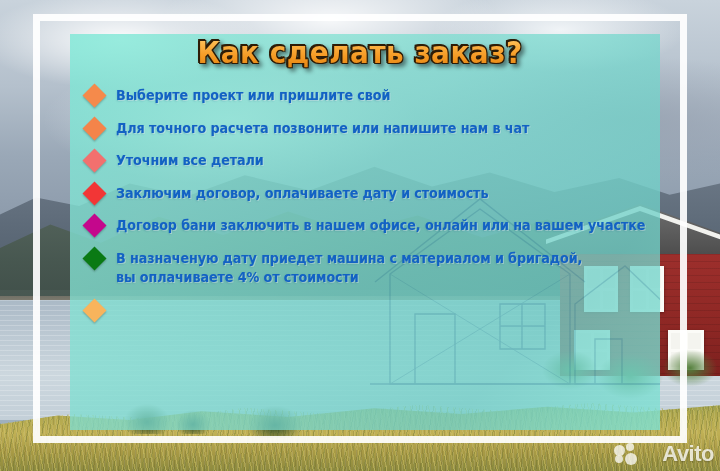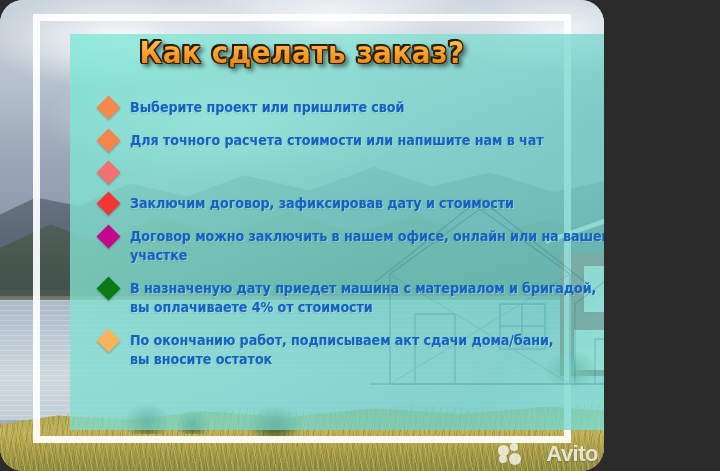--- a/index.html
+++ b/index.html
@@ -1,22 +1,21 @@
 <!DOCTYPE html>
 <html lang="ru"><head>
 <meta charset="utf-8">
 <title>Как сделать заказ</title>
 <style>
   html,body{margin:0;padding:0;background:#2b2b2b;}
   #shot{
     position:relative;
-    width:604px;height:471px;
+    width:720px;height:471px;
     overflow:hidden;
     font-family:"Liberation Sans","DejaVu Sans",sans-serif;
-    border-radius:23px;
     -webkit-font-smoothing:antialiased;
   }
 
   
   .photo{position:absolute;inset:0;overflow:hidden;background:#9fb0bf;}
 
   
   .sky{
     position:absolute;left:0;top:0;width:720px;height:250px;
     background:
@@ -152,21 +151,21 @@
     -webkit-background-clip:text;background-clip:text;
     color:transparent;-webkit-text-fill-color:transparent;
     filter:drop-shadow(1.6px 1.6px 0 #2d1c07) drop-shadow(-1.2px 0 0 #2d1c07)
            drop-shadow(0 -1.2px 0 #2d1c07) drop-shadow(3px 3px 2px rgba(0,0,0,.45));
     white-space:nowrap;
     user-select:none;
   }
 
   
   .list{
-    position:absolute;left:100px;top:86px;width:570px;margin-top:12px;
+    position:absolute;left:86px;top:86px;width:570px;
   }
   .row{
     position:relative;
     display:flex;
     align-items:flex-start;
     margin-bottom:13px;
   }
   .diamond{
     flex:0 0 auto;
     width:17px;height:17px;
@@ -269,48 +268,47 @@
 
   <div class="list">
 
     <div class="row">
       <span class="diamond" style="background:#f58a4b"></span>
       <span class="rowtext">Выберите проект или пришлите свой</span>
     </div>
 
     <div class="row">
       <span class="diamond" style="background:#f4844a"></span>
-      <span class="rowtext">Для точного расчета стоимости или напишите нам в чат</span>
+      <span class="rowtext">Для точного расчета позвоните или напишите нам в чат</span>
     </div>
 
     <div class="row">
       <span class="diamond" style="background:#f2706e"></span>
+      <span class="rowtext">Уточним все детали</span>
     </div>
 
     <div class="row">
       <span class="diamond" style="background:#f23636"></span>
-      <span class="rowtext">Заключим договор, зафиксировав дату и стоимости</span>
+      <span class="rowtext">Заключим договор, оплачиваете дату и стоимость</span>
     </div>
 
     <div class="row">
       <span class="diamond" style="background:#c4078c"></span>
-      <span class="rowtext">Договор можно заключить в нашем офисе, онлайн или на вашем участке</span>
+      <span class="rowtext">Договор бани заключить в нашем офисе, онлайн или на вашем участке</span>
     </div>
 
     <div class="row">
       <span class="diamond" style="background:#0a7a14"></span>
       <span class="rowtext">В назначеную дату приедет машина с материалом и бригадой,
 вы оплачиваете 4% от стоимости</span>
     </div>
 
 
     <div class="row">
       <span class="diamond" style="background:#f8b45c"></span>
-      <span class="rowtext">По окончанию работ, подписываем акт сдачи дома/бани,
-вы вносите остаток</span>
     </div>
 
   </div>
 
   <div class="avito">
     <span class="mark">
       <span class="c1"></span>
         <span class="c2"></span>
         <span class="c3"></span>
         <span class="c4"></span>

